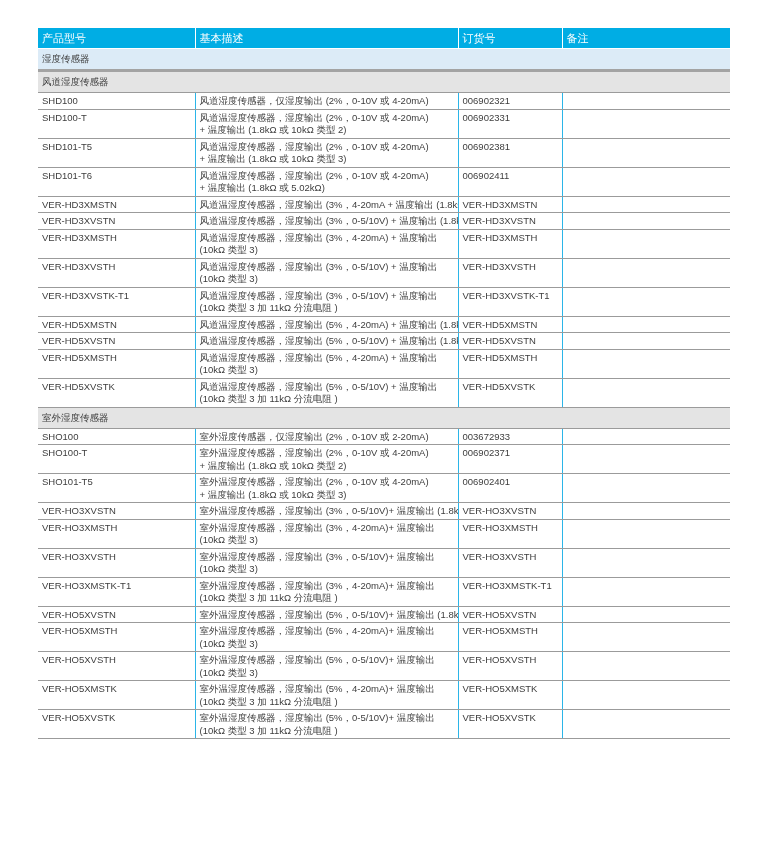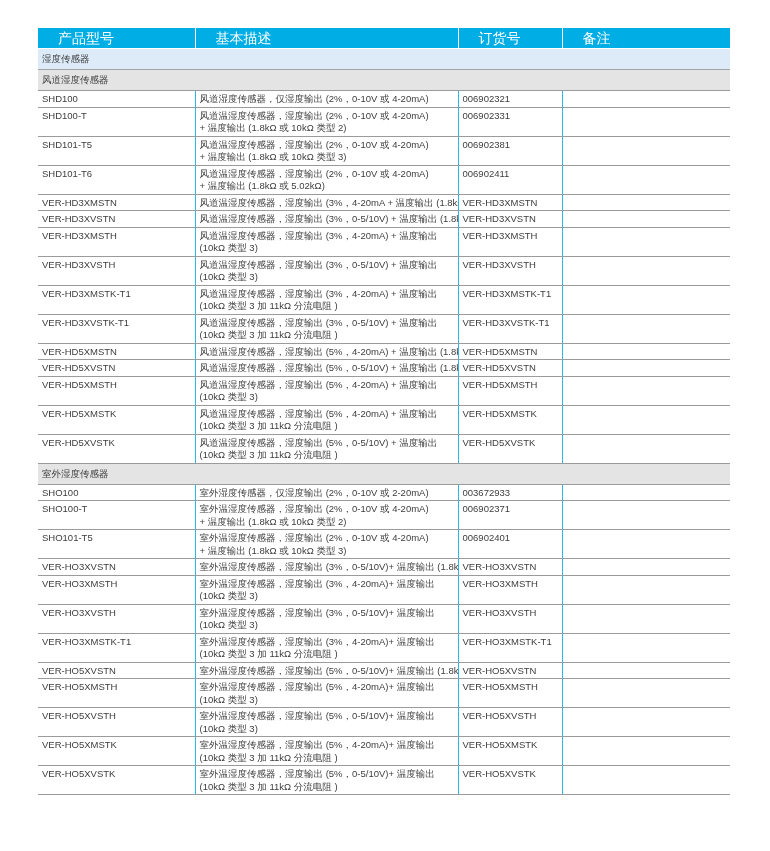--- a/index.html
+++ b/index.html
@@ -19,38 +19,38 @@
     color:var(--body-text);
   }
   .page{position:relative;width:770px;height:851px;overflow:hidden;background:#fff;}
   table.product-table{
     position:absolute;left:38px;top:28px;width:692px;
     border-collapse:collapse;table-layout:fixed;
   }
   th{
     background:var(--header-bg);color:var(--header-text);
     font-weight:normal;text-align:left;
-    font-size:14px;line-height:12px;
-    padding:4px 20px;border-left:1px solid #ffffff;
+    font-size:11px;line-height:12px;
+    padding:4px 4px;border-left:1px solid #ffffff;
     white-space:nowrap;overflow:hidden;
   }
   th:first-child{border-left:none;}
   td{
     font-size:9.5px;line-height:12.5px;color:var(--body-text);
     vertical-align:top;padding:2px 4px 1px 4px;
     border-bottom:1px solid var(--grid);
     white-space:nowrap;overflow:hidden;
   }
   tr.data-row td + td{border-left:1px solid var(--divider);}
   tr.section-row td{
     padding:4px 4px;line-height:12px;
     border-top:1px solid #ffffff;
     border-bottom:1px solid var(--grid);
   }
-  tr.section-row.blue td{background:var(--section-blue);border-bottom:1px solid #a3a3a3;}
+  tr.section-row.blue td{background:var(--section-blue);border-bottom:3px solid #a3a3a3;}
   tr.section-row.gray td{background:var(--section-gray);}
   .desc-line{white-space:nowrap;}
 </style>
 </head>
 <body>
 
 <div class="page">
   <table class="product-table">
     <colgroup>
       <col style="width:157px">
@@ -136,29 +136,20 @@
         <tr class="data-row">
           <td>VER-HD3XVSTH</td>
           <td>
             <div class="desc-line">风道温湿度传感器，湿度输出 (3%，0-5/10V) + 温度输出</div>
             <div class="desc-line">(10kΩ 类型 3)</div>
           </td>
           <td>VER-HD3XVSTH</td>
           <td></td>
         </tr>
         <tr class="data-row">
-          <td>VER-HD3XMSTK-T1</td>
-          <td>
-            <div class="desc-line">风道温湿度传感器，湿度输出 (3%，4-20mA) + 温度输出</div>
-            <div class="desc-line">(10kΩ 类型 3 加 11kΩ 分流电阻 )</div>
-          </td>
-          <td>VER-HD3XMSTK-T1</td>
-          <td></td>
-        </tr>
-        <tr class="data-row">
           <td>VER-HD3XVSTK-T1</td>
           <td>
             <div class="desc-line">风道温湿度传感器，湿度输出 (3%，0-5/10V) + 温度输出</div>
             <div class="desc-line">(10kΩ 类型 3 加 11kΩ 分流电阻 )</div>
           </td>
           <td>VER-HD3XVSTK-T1</td>
           <td></td>
         </tr>
         <tr class="data-row">
           <td>VER-HD5XMSTN</td>
@@ -176,29 +167,20 @@
           <td>VER-HD5XVSTN</td>
           <td></td>
         </tr>
         <tr class="data-row">
           <td>VER-HD5XMSTH</td>
           <td>
             <div class="desc-line">风道温湿度传感器，湿度输出 (5%，4-20mA) + 温度输出</div>
             <div class="desc-line">(10kΩ 类型 3)</div>
           </td>
           <td>VER-HD5XMSTH</td>
-          <td></td>
-        </tr>
-        <tr class="data-row">
-          <td>VER-HD5XMSTK</td>
-          <td>
-            <div class="desc-line">风道温湿度传感器，湿度输出 (5%，4-20mA) + 温度输出</div>
-            <div class="desc-line">(10kΩ 类型 3 加 11kΩ 分流电阻 )</div>
-          </td>
-          <td>VER-HD5XMSTK</td>
           <td></td>
         </tr>
         <tr class="data-row">
           <td>VER-HD5XVSTK</td>
           <td>
             <div class="desc-line">风道温湿度传感器，湿度输出 (5%，0-5/10V) + 温度输出</div>
             <div class="desc-line">(10kΩ 类型 3 加 11kΩ 分流电阻 )</div>
           </td>
           <td>VER-HD5XVSTK</td>
           <td></td>

